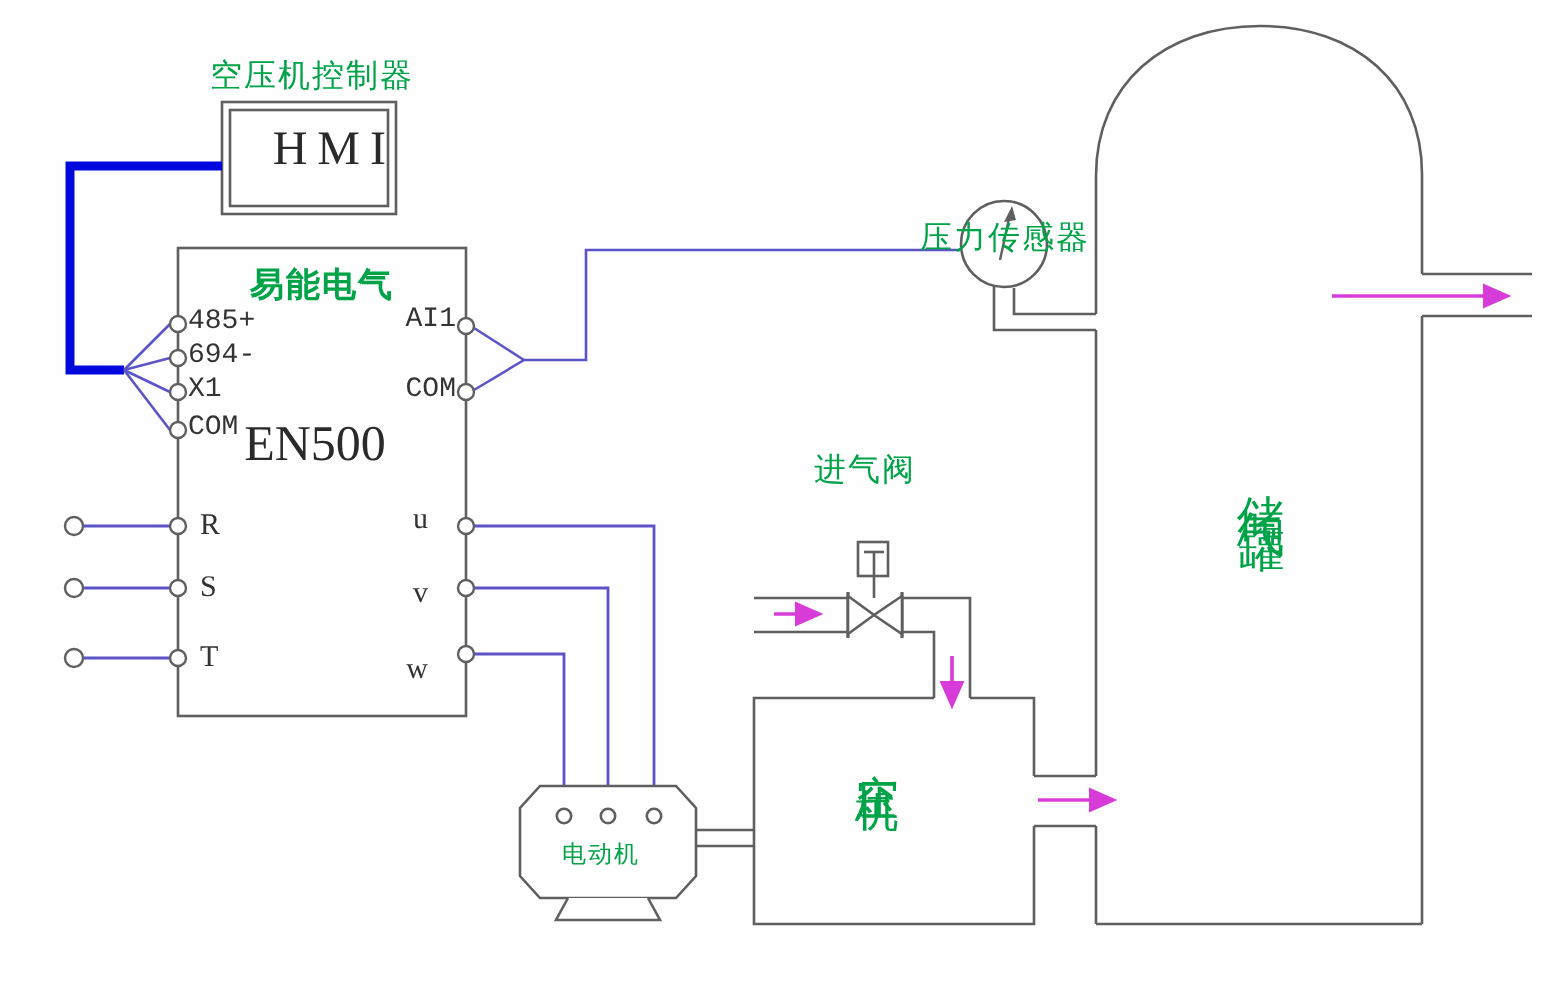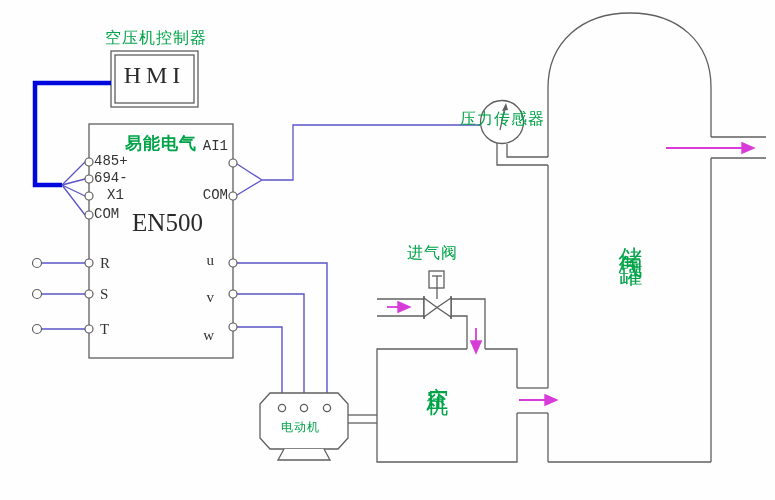--- a/index.html
+++ b/index.html
@@ -8,38 +8,38 @@
     font-family:"DejaVu Sans",sans-serif;overflow:hidden;
   }
   .stage svg{position:absolute;left:0;top:0;}
   .lbl{position:absolute;white-space:nowrap;line-height:1.1;}
   .green{color:#00a348;font-family:"DejaVu Sans",sans-serif;}
   .blk{color:#2a2a2a;}
   .serif{font-family:"Liberation Serif",serif;}
   .mono{font-family:"Liberation Mono",monospace;}
 
   #caption-controller{left:105px;top:29px;font-size:16px;letter-spacing:1px;}
-  #hmi-label{left:111px;top:62px;width:87px;text-align:center;font-size:24px;letter-spacing:5px;}
+  #hmi-label{left:111px;top:62px;width:87px;text-align:right;font-size:24px;letter-spacing:5px;}
   #brand-label{left:89px;top:134px;width:144px;text-align:center;font-size:17px;font-weight:bold;letter-spacing:1px;}
-  #model-label{left:99px;top:209px;width:137px;text-align:center;font-size:25px;}
+  #model-label{left:89px;top:209px;width:137px;text-align:center;font-size:25px;}
 
   .term{font-size:14px;color:#333;}
   #t-485p{left:94px;top:154px;} #t-485m{left:94px;top:171px;}
-  #t-x1{left:107px;top:188px;}  #t-com{left:94px;top:207px;}
-  #t-ai1{left:198px;top:139px;width:30px;text-align:right;}
+  #t-x1{left:94px;top:188px;}  #t-com{left:94px;top:207px;}
+  #t-ai1{left:198px;top:153px;width:30px;text-align:right;}
   #t-comr{left:198px;top:188px;width:30px;text-align:right;}
 
   .pwr{font-size:15px;color:#333;}
   #t-r{left:100px;top:255px;} #t-s{left:100px;top:286px;} #t-t{left:100px;top:321px;}
   #t-u{left:196px;top:252px;width:18px;text-align:right;}
   #t-v{left:196px;top:289px;width:18px;text-align:right;}
   #t-w{left:196px;top:327px;width:18px;text-align:right;}
 
   #sensor-label{left:460px;top:74px;font-size:16px;letter-spacing:1px;margin-top:36px;}
-  #valve-label{left:407px;top:244px;font-size:16px;letter-spacing:1px;text-align:right;}
+  #valve-label{left:407px;top:226px;font-size:16px;letter-spacing:1px;text-align:right;}
   #motor-label{left:281px;top:421px;font-size:12px;letter-spacing:1px;}
   #tank-label{left:617px;top:228px;font-size:24px;writing-mode:vertical-rl;letter-spacing:8px;}
   #compressor-label{left:425px;top:369px;font-size:22px;writing-mode:vertical-rl;letter-spacing:4px;}
 </style>
 </head>
 <body>
 
 <div class="stage">
 
 <svg width="775" height="500" viewBox="0 0 775 500">

